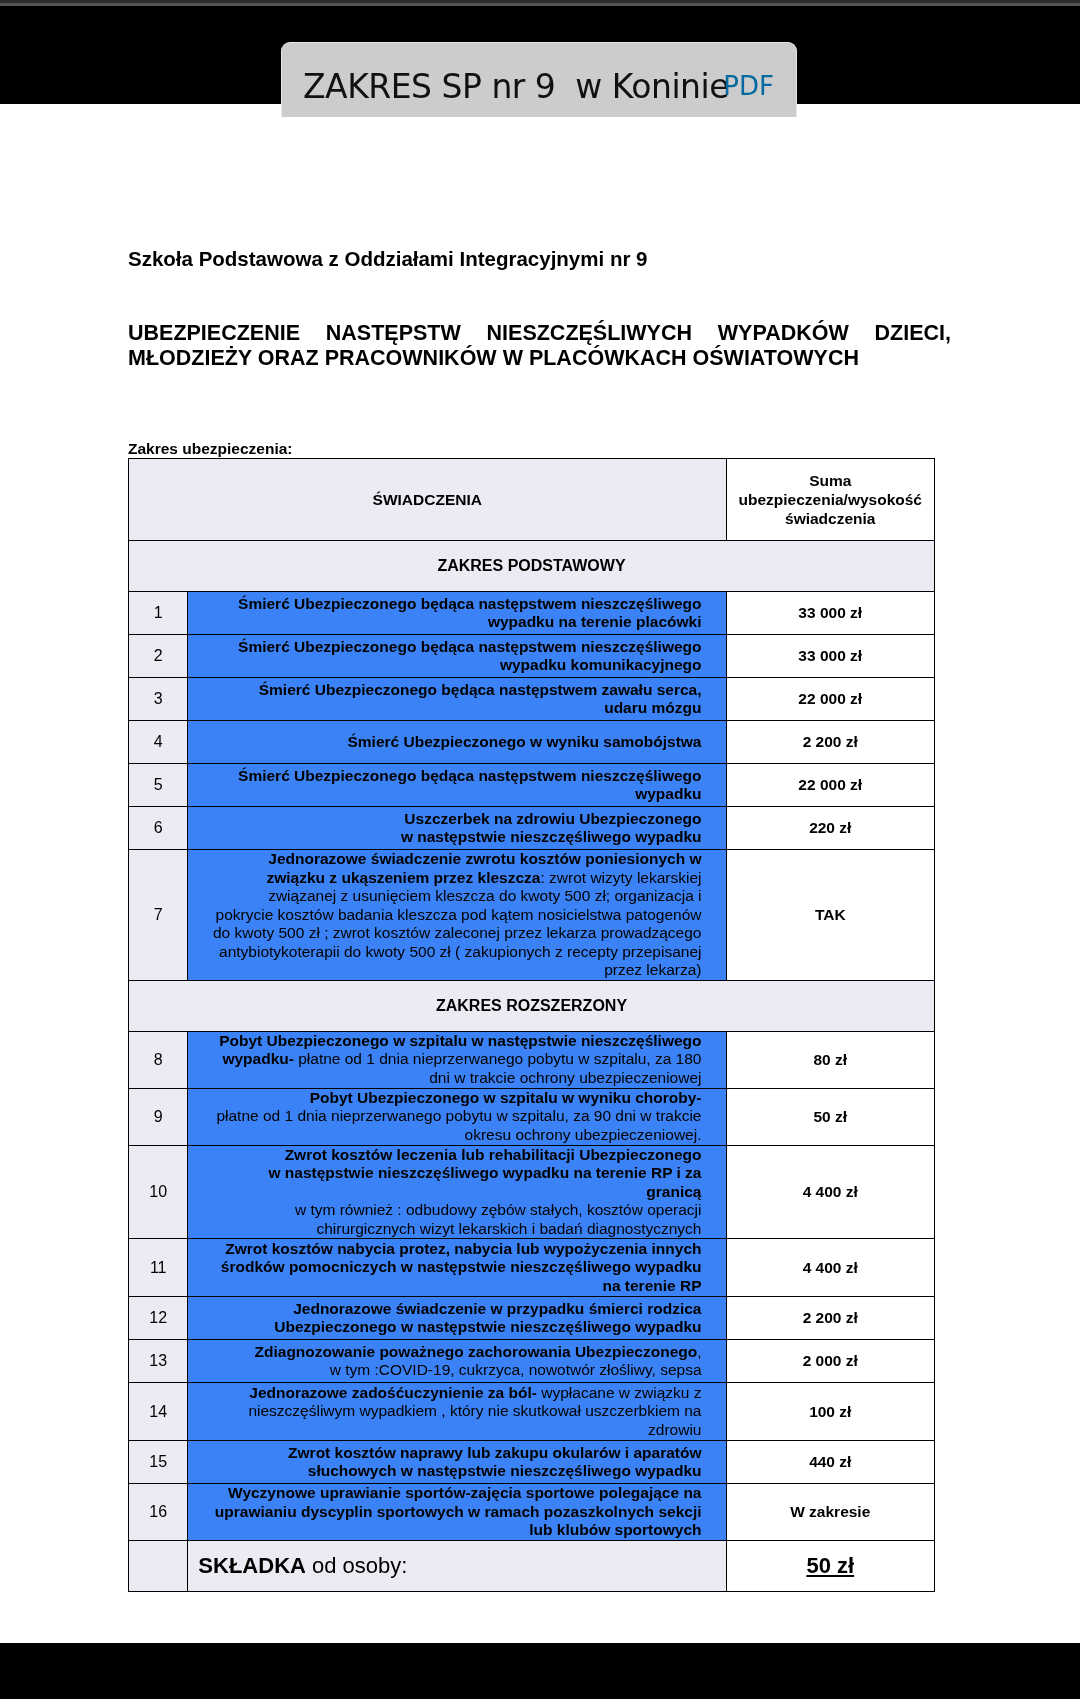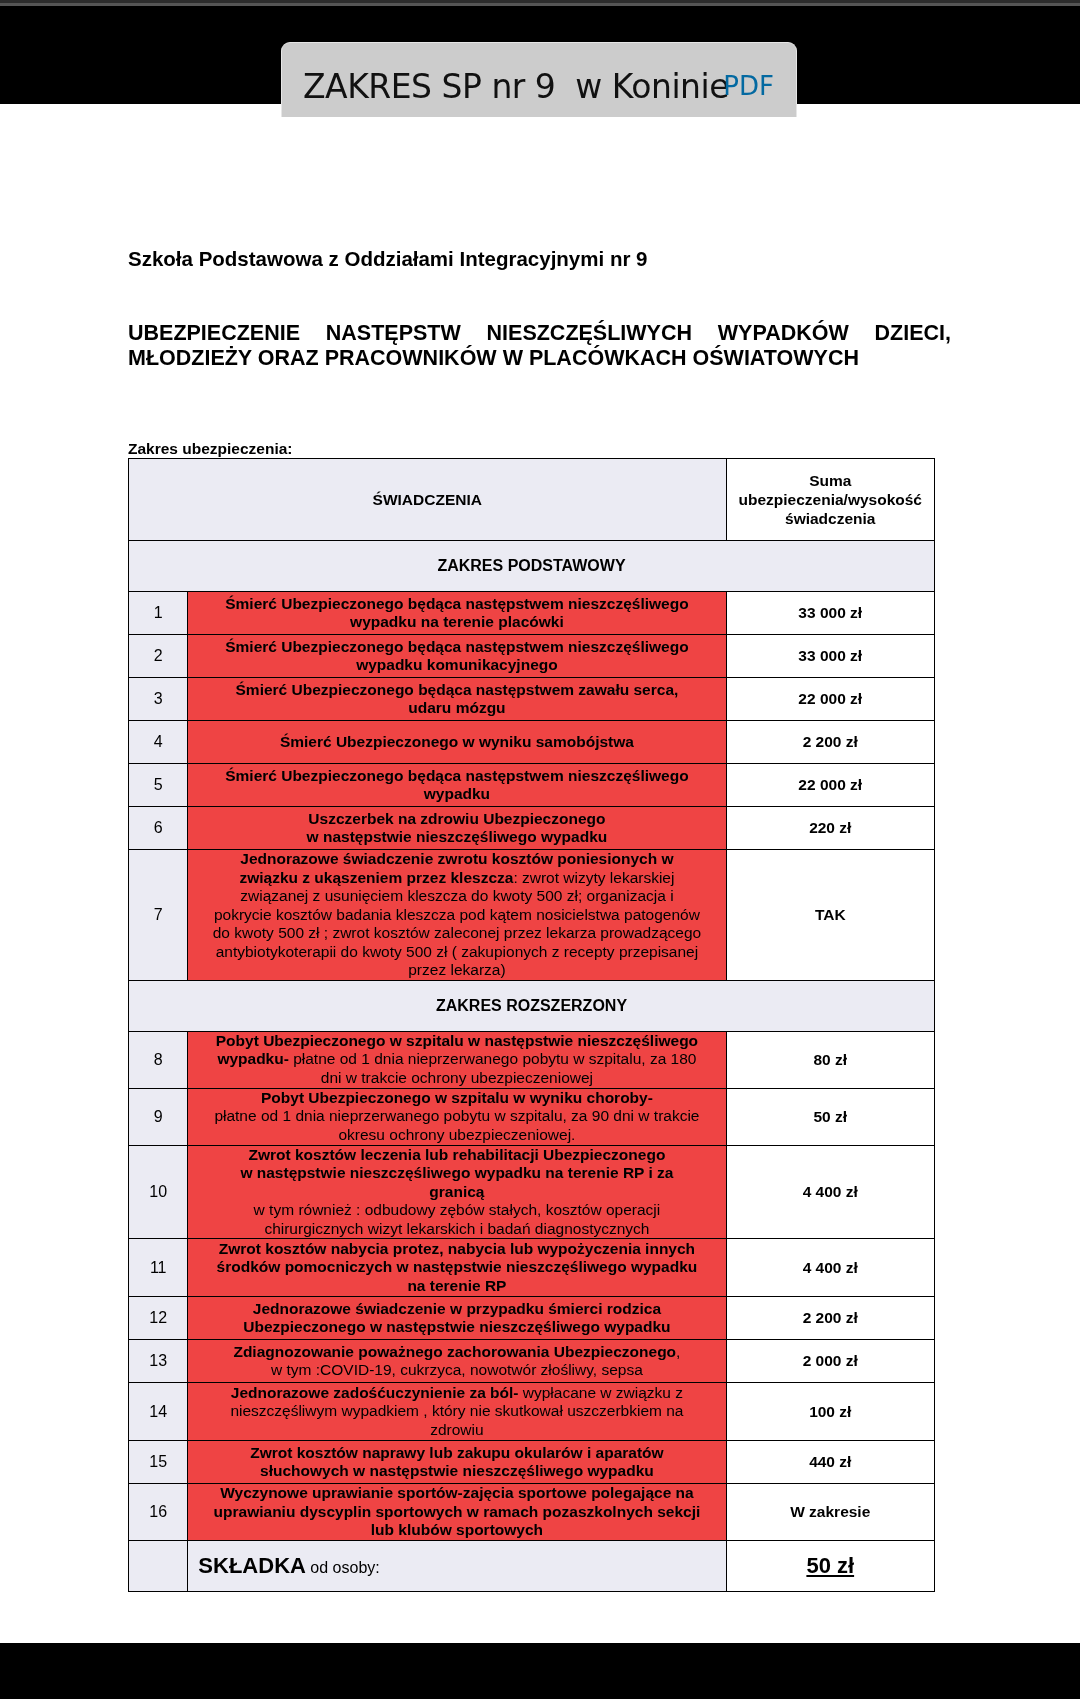--- a/index.html
+++ b/index.html
@@ -15,29 +15,29 @@
   .bottombar { position:absolute; left:0; top:1643px; width:1080px; height:56px; background:#000; }
 
   .school { position:absolute; left:128px; top:246px; font-weight:bold; font-size:20.5px; line-height:25px; }
   .heading { position:absolute; left:128px; top:321px; width:823px; font-weight:bold; font-size:21.5px; line-height:25px; }
   .heading .l1 { display:flex; justify-content:space-between; }
   .scope-label { position:absolute; left:128px; top:440px; font-weight:bold; font-size:15.5px; }
 
   table.benefits { position:absolute; left:128px; top:458px; width:807px; border-collapse:collapse; font-size:15.5px; }
   table.benefits td { border:1px solid #000; padding:12px; vertical-align:middle; }
   td.num { width:37px; text-align:center; background:#ebebf3; font-size:16px; }
-  td.desc { width:546px; background:#ef4444; padding:0 24px !important; line-height:18.5px; text-align:center; }
+  td.desc { width:546px; background:#3b82f6; padding:0 24px !important; line-height:18.5px; text-align:right; }
   td.val { text-align:center; font-weight:bold; background:#fff;margin-left:8px; }
   td.hdr-left { height:56px; text-align:center; font-weight:bold; background:#ebebf3; }
   td.hdr-right { text-align:center; font-weight:bold; line-height:19px; background:#fff; }
   td.section { height:26px; text-align:center; font-weight:bold; background:#ebebf3; font-size:16px; }
   .b { font-weight:bold; }
   .n { font-weight:normal; }
   td.fee-label { font-weight:bold; font-size:22px; background:#ebebf3; padding:0 10px !important; height:26px; }
-  td.fee-label .n { font-size:16px; }
+  td.fee-label .n { font-size:22px; }
   td.fee-val { text-align:center; font-weight:bold; font-size:22px; text-decoration:underline; background:#fff; }
 </style>
 </head>
 <body>
 
 <div class="topbar">
   <div class="stripe1"></div>
   <div class="stripe2"></div>
   <div class="title-tab">
     <span class="t">ZAKRES SP nr 9  w Koninie</span>

